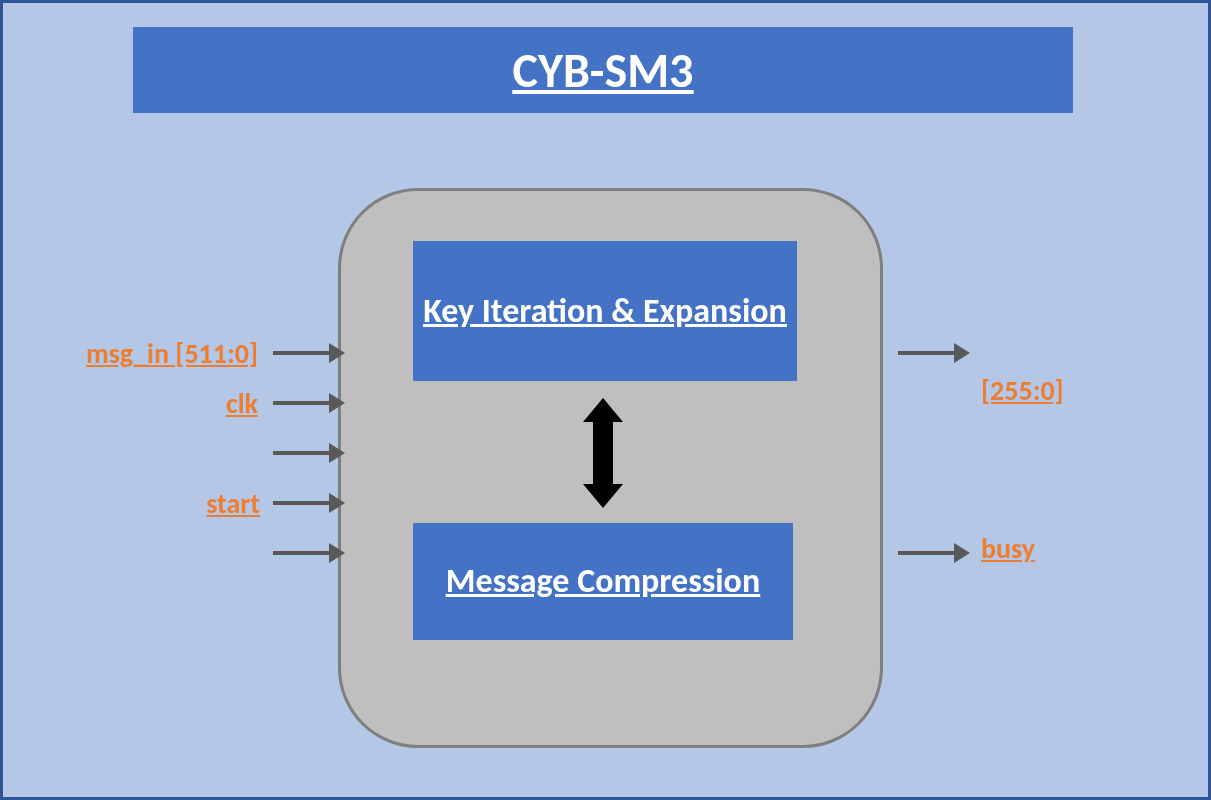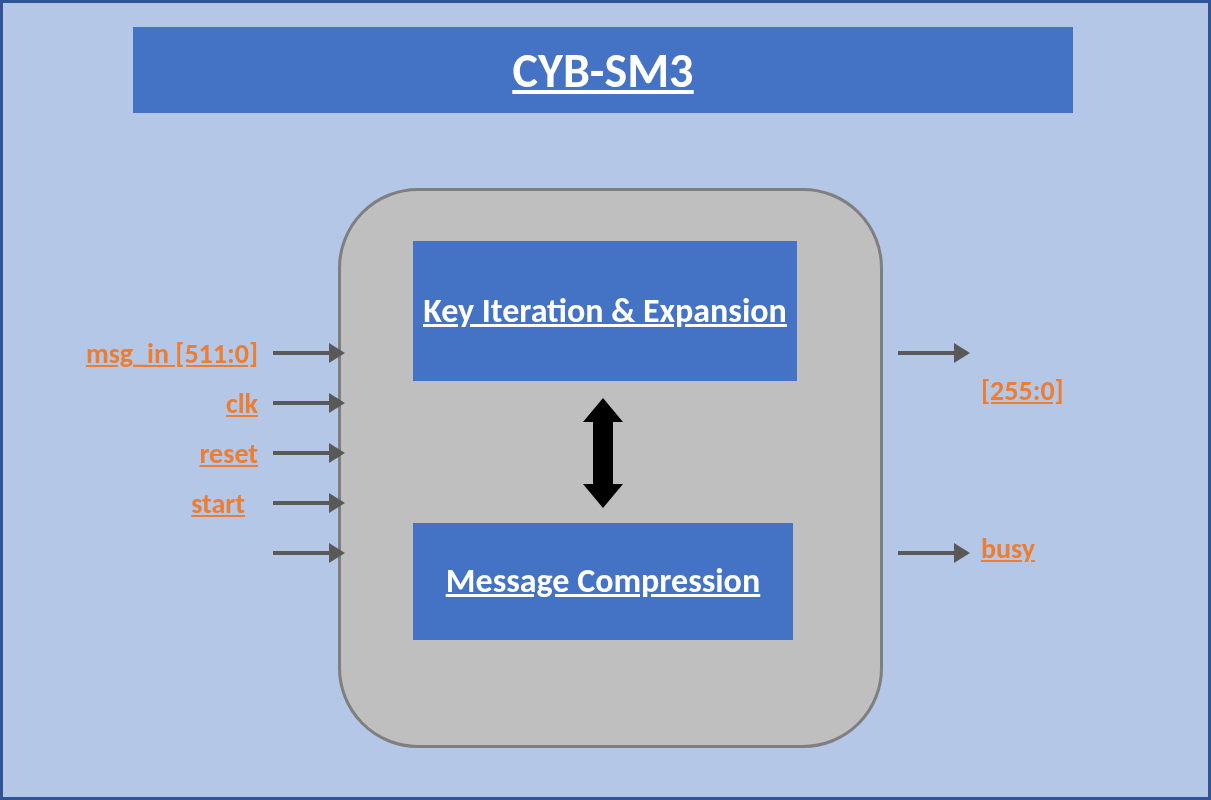--- a/index.html
+++ b/index.html
@@ -72,21 +72,21 @@
     color: #ed7d31;
     font-size: 28px;
     font-weight: bold;
     text-align: right;
   }
   .output-label { text-align: left; }
 
   .lbl-msg-in  { left: 55px;  top: 333px; width: 200px; }
   .lbl-clk     { left: 55px;  top: 383px; width: 200px; }
   .lbl-reset   { left: 55px;  top: 433px; width: 200px; }
-  .lbl-start   { left: 42px;  top: 483px; width: 200px; }
+  .lbl-start   { left: 57px;  top: 483px; width: 200px; }
   .lbl-msglast { left: 55px;  top: 533px; width: 200px; }
 
   .lbl-hashout { left: 978px; top: 333px; width: 170px; }
   .lbl-hashout2{ left: 978px; top: 370px; width: 170px; }
   .lbl-busy    { left: 978px; top: 528px; width: 170px; }
 
   .arrow-right {
     position: absolute;
     width: 60px;
     height: 4px;
@@ -166,21 +166,20 @@
   </div>
 
   <div class="double-arrow">
     <div class="head-up"></div>
     <div class="shaft"></div>
     <div class="head-down"></div>
   </div>
 
   <div class="input-label lbl-msg-in">msg_in [511:0]</div>
   <div class="input-label lbl-clk">clk</div>
-  <div class="input-label lbl-reset">reset</div>
   <div class="input-label lbl-start">start</div>
 
   <div class="output-label lbl-hashout2">[255:0]</div>
   <div class="output-label lbl-busy">busy</div>
 
   <div class="arrow-right ar-in-1"></div>
   <div class="arrow-right ar-in-2"></div>
   <div class="arrow-right ar-in-3"></div>
   <div class="arrow-right ar-in-4"></div>
   <div class="arrow-right ar-in-5"></div>

